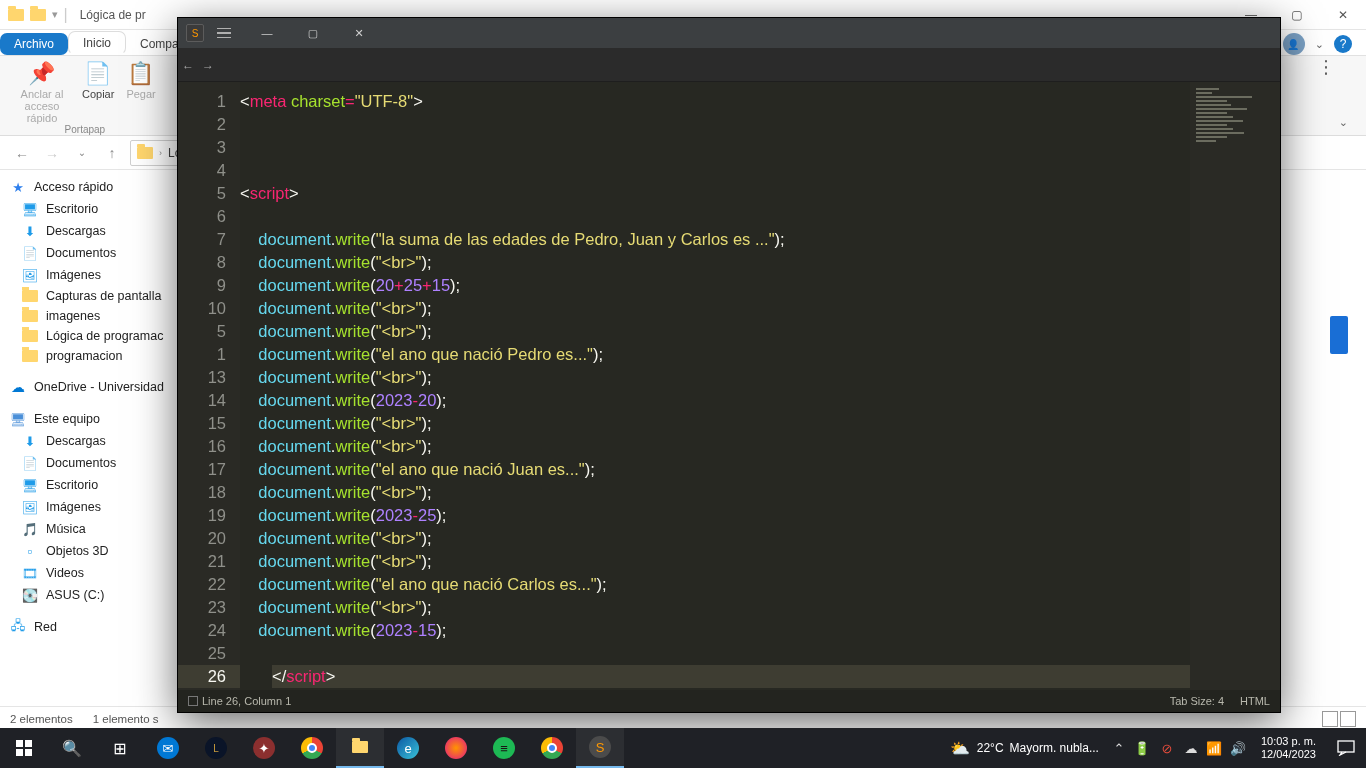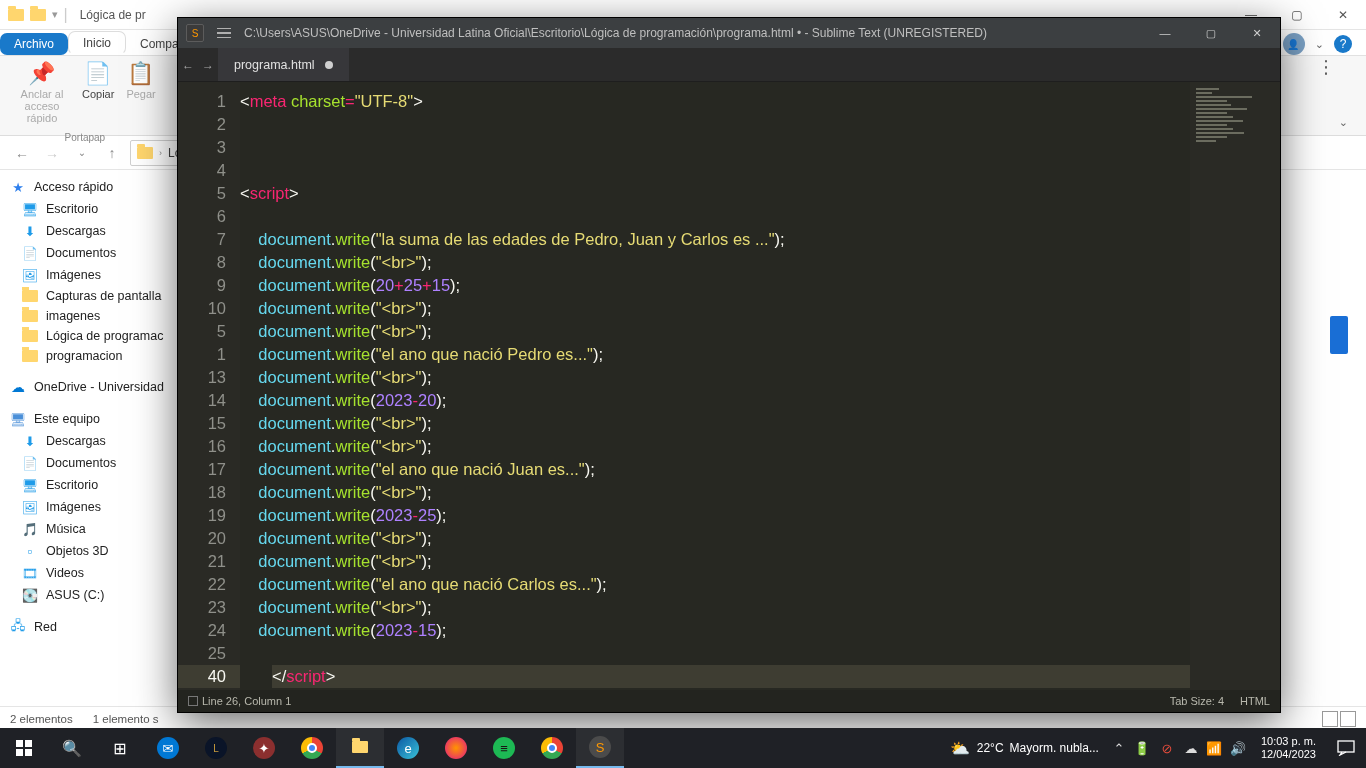--- a/index.html
+++ b/index.html
@@ -22,21 +22,21 @@
 .ribbon-right { margin-left:auto; display:flex; align-items:center; gap:10px; padding-right:14px; }
 .ribbon-caret { color:#666; font-size:11px; }
 .help-icon { width:18px; height:18px; border-radius:50%; background:#1979ca; color:#fff; font-size:12px; display:flex; align-items:center; justify-content:center; }
 
 .ribbon-body { height:80px; background:#f7f7f7; border-bottom:1px solid #ddd; display:flex; align-items:center; padding:4px 6px; gap:4px; }
 .ribbon-group { display:flex; flex-direction:column; align-items:center; padding:2px 8px; height:100%; justify-content:space-between; border-right:1px solid #e0e0e0;}
 .ribbon-group:last-child{border-right:none;}
 .ribbon-item { display:flex; flex-direction:column; align-items:center; font-size:11px; color:#444; text-align:center; line-height:1.1; }
 .ribbon-item .bigicon { font-size:22px; margin-bottom:2px; }
 .ribbon-item.disabled { color:#aaa; }
-.ribbon-group-label { font-size:10px; color:#888;margin-top:8px; }
+.ribbon-group-label { font-size:10px; color:#888; }
 .ribbon-items-row { display:flex; gap:12px; }
 
 .addressbar { height:34px; display:flex; align-items:center; gap:6px; padding:3px 10px; border-bottom:1px solid #e5e5e5; }
 .nav-arrow { width:24px; height:24px; display:flex; align-items:center; justify-content:center; color:#888; font-size:14px; }
 .address-field { flex:0 0 230px; height:26px; border:1px solid #cfcfcf; border-radius:2px; display:flex; align-items:center; padding:0 6px; font-size:12px; color:#444; gap:6px;}
 
 .explorer-body { display:flex; height:calc(100% - 30px - 26px - 80px - 34px - 24px); }
 .sidebar { width:178px; background:#fff; border-right:1px solid #e5e5e5; overflow:hidden; font-size:12.5px; color:#222; padding:6px 0;}
 .side-item { display:flex; align-items:center; gap:8px; padding:3px 10px 3px 22px; white-space:nowrap; cursor:pointer;}
 .side-item.header { padding-left:10px; font-weight:400; }
@@ -277,35 +277,30 @@
 </div>
 
 <div class="sublime">
   <div class="sub-titlebar">
     <div class="sub-logo">S</div>
     <div class="sub-hamburger">
         <span></span>
         <span></span>
         <span></span>
       </div>
-    <div class="sub-title">C:\Users\ASUS\OneDrive - Universidad Latina Oficial\Escritorio\Lógica de programación\programa.html • - Sublime Text (UNREGISTERED)</div>
     <div class="sub-win-controls">
       <div class="sub-win-btn">—</div>
       <div class="sub-win-btn">▢</div>
       <div class="sub-win-btn close">✕</div>
     </div>
   </div>
 
   <div class="sub-tabbar">
     <div class="tabnav">←</div>
     <div class="tabnav">→</div>
-    <div class="sub-tab active">
-      <span>programa.html</span>
-      <span class="dirty-dot"></span>
-    </div>
   </div>
 
   <div class="editor-wrap">
     <div class="gutter">
       <div>1</div>
         <div>2</div>
         <div>3</div>
         <div>4</div>
         <div>5</div>
         <div>6</div>
@@ -321,21 +316,21 @@
         <div>16</div>
         <div>17</div>
         <div>18</div>
         <div>19</div>
         <div>20</div>
         <div>21</div>
         <div>22</div>
         <div>23</div>
         <div>24</div>
         <div>25</div>
-        <div class="active">40</div>
+        <div class="active">26</div>
     </div>
     <div class="code-area"><div class="code-line"><span class="tk-punc">&lt;</span><span class="tk-tag">meta</span> <span class="tk-attr">charset</span><span class="tk-op">=</span><span class="tk-str">"UTF-8"</span><span class="tk-punc">&gt;</span></div><div class="code-line"> </div><div class="code-line"> </div><div class="code-line"> </div><div class="code-line"><span class="tk-punc">&lt;</span><span class="tk-tag">script</span><span class="tk-punc">&gt;</span></div><div class="code-line"> </div><div class="code-line">    <span class="tk-obj">document</span><span class="tk-punc">.</span><span class="tk-func">write</span><span class="tk-punc">(</span><span class="tk-str">"la suma de las edades de Pedro, Juan y Carlos es ..."</span><span class="tk-punc">);</span></div><div class="code-line">    <span class="tk-obj">document</span><span class="tk-punc">.</span><span class="tk-func">write</span><span class="tk-punc">(</span><span class="tk-str">"&lt;br&gt;"</span><span class="tk-punc">);</span></div><div class="code-line">    <span class="tk-obj">document</span><span class="tk-punc">.</span><span class="tk-func">write</span><span class="tk-punc">(</span><span class="tk-num">20</span><span class="tk-op">+</span><span class="tk-num">25</span><span class="tk-op">+</span><span class="tk-num">15</span><span class="tk-punc">);</span></div><div class="code-line">    <span class="tk-obj">document</span><span class="tk-punc">.</span><span class="tk-func">write</span><span class="tk-punc">(</span><span class="tk-str">"&lt;br&gt;"</span><span class="tk-punc">);</span></div><div class="code-line">    <span class="tk-obj">document</span><span class="tk-punc">.</span><span class="tk-func">write</span><span class="tk-punc">(</span><span class="tk-str">"&lt;br&gt;"</span><span class="tk-punc">);</span></div><div class="code-line">    <span class="tk-obj">document</span><span class="tk-punc">.</span><span class="tk-func">write</span><span class="tk-punc">(</span><span class="tk-str">"el ano que nació Pedro es..."</span><span class="tk-punc">);</span></div><div class="code-line">    <span class="tk-obj">document</span><span class="tk-punc">.</span><span class="tk-func">write</span><span class="tk-punc">(</span><span class="tk-str">"&lt;br&gt;"</span><span class="tk-punc">);</span></div><div class="code-line">    <span class="tk-obj">document</span><span class="tk-punc">.</span><span class="tk-func">write</span><span class="tk-punc">(</span><span class="tk-num">2023</span><span class="tk-op">-</span><span class="tk-num">20</span><span class="tk-punc">);</span></div><div class="code-line">    <span class="tk-obj">document</span><span class="tk-punc">.</span><span class="tk-func">write</span><span class="tk-punc">(</span><span class="tk-str">"&lt;br&gt;"</span><span class="tk-punc">);</span></div><div class="code-line">    <span class="tk-obj">document</span><span class="tk-punc">.</span><span class="tk-func">write</span><span class="tk-punc">(</span><span class="tk-str">"&lt;br&gt;"</span><span class="tk-punc">);</span></div><div class="code-line">    <span class="tk-obj">document</span><span class="tk-punc">.</span><span class="tk-func">write</span><span class="tk-punc">(</span><span class="tk-str">"el ano que nació Juan es..."</span><span class="tk-punc">);</span></div><div class="code-line">    <span class="tk-obj">document</span><span class="tk-punc">.</span><span class="tk-func">write</span><span class="tk-punc">(</span><span class="tk-str">"&lt;br&gt;"</span><span class="tk-punc">);</span></div><div class="code-line">    <span class="tk-obj">document</span><span class="tk-punc">.</span><span class="tk-func">write</span><span class="tk-punc">(</span><span class="tk-num">2023</span><span class="tk-op">-</span><span class="tk-num">25</span><span class="tk-punc">);</span></div><div class="code-line">    <span class="tk-obj">document</span><span class="tk-punc">.</span><span class="tk-func">write</span><span class="tk-punc">(</span><span class="tk-str">"&lt;br&gt;"</span><span class="tk-punc">);</span></div><div class="code-line">    <span class="tk-obj">document</span><span class="tk-punc">.</span><span class="tk-func">write</span><span class="tk-punc">(</span><span class="tk-str">"&lt;br&gt;"</span><span class="tk-punc">);</span></div><div class="code-line">    <span class="tk-obj">document</span><span class="tk-punc">.</span><span class="tk-func">write</span><span class="tk-punc">(</span><span class="tk-str">"el ano que nació Carlos es..."</span><span class="tk-punc">);</span></div><div class="code-line">    <span class="tk-obj">document</span><span class="tk-punc">.</span><span class="tk-func">write</span><span class="tk-punc">(</span><span class="tk-str">"&lt;br&gt;"</span><span class="tk-punc">);</span></div><div class="code-line">    <span class="tk-obj">document</span><span class="tk-punc">.</span><span class="tk-func">write</span><span class="tk-punc">(</span><span class="tk-num">2023</span><span class="tk-op">-</span><span class="tk-num">15</span><span class="tk-punc">);</span></div><div class="code-line"> </div><div class="code-line active"><span class="tk-punc">&lt;/</span><span class="tk-tag">script</span><span class="tk-punc">&gt;</span></div></div>
     <div class="minimap">
       <div class="minimap-block">
         <div class="mm-line" style="width:30%;"></div>
           <div class="mm-line" style="width:20%;"></div>
           <div class="mm-line" style="width:72%;"></div>
           <div class="mm-line" style="width:40%;"></div>
           <div class="mm-line" style="width:45%;"></div>
           <div class="mm-line" style="width:65%;"></div>

